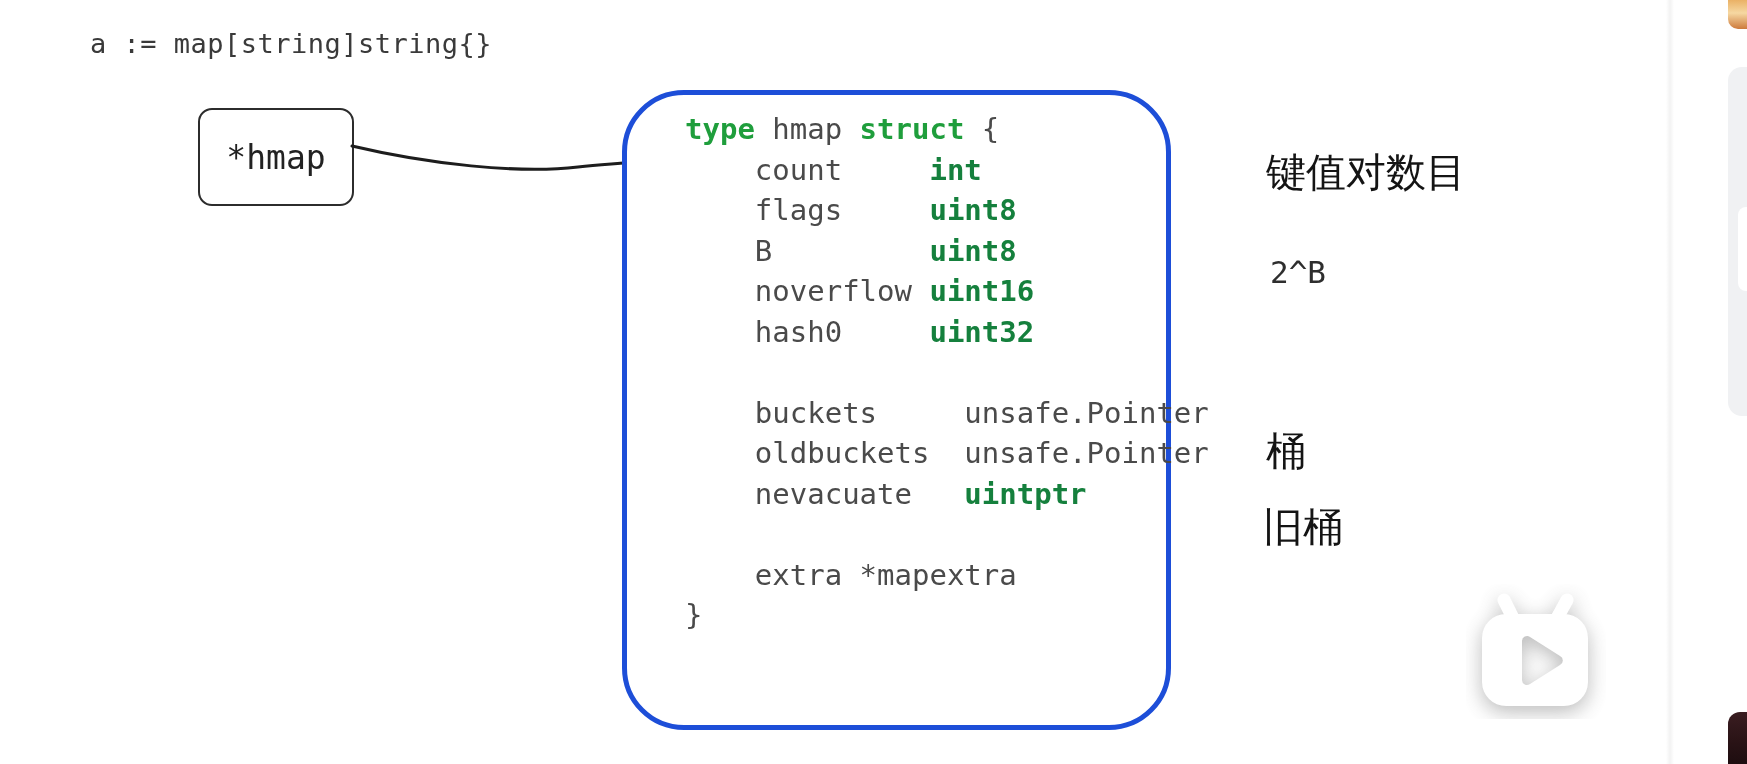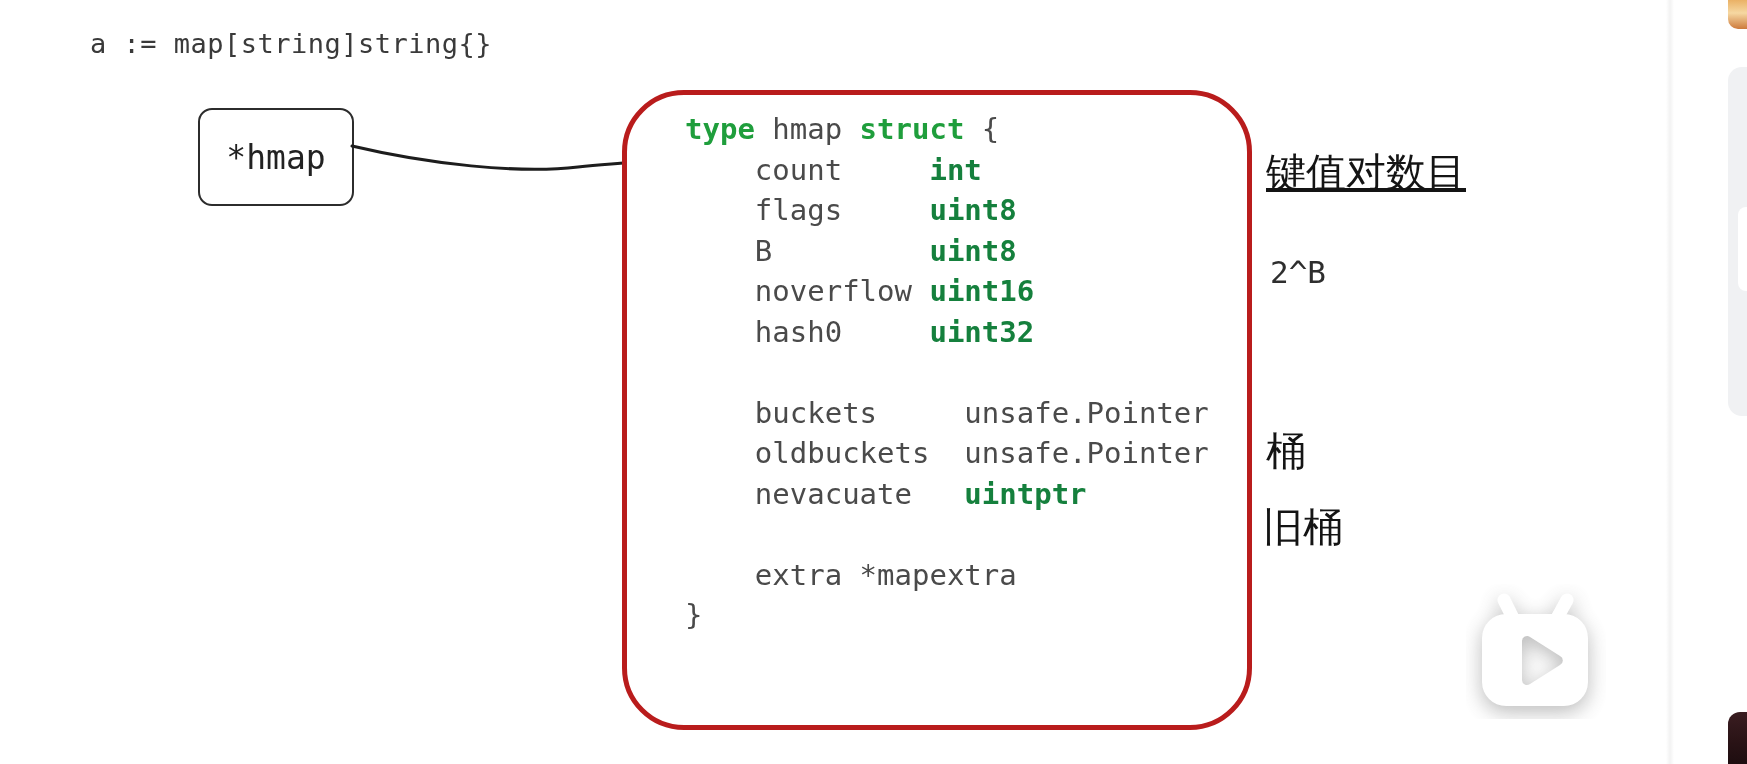--- a/index.html
+++ b/index.html
@@ -27,43 +27,43 @@
   .pointer-box span {
     font-family:"DejaVu Sans Mono","Liberation Mono",monospace;
     font-size:33px; color:#222222;
   }
 
   
   .arrow-svg { position:absolute; left:348px; top:122px; }
 
   
   .struct-box {
-    position:absolute; left:622px; top:90px; width:630px; height:640px;
-    border:5px solid #b91c1c; border-radius:62px; background:#ffffff;
+    position:absolute; left:622px; top:90px; width:549px; height:640px;
+    border:5px solid #1d4ed8; border-radius:62px; background:#ffffff;
   }
   .code {
     position:absolute; left:58px; top:14px;
     font-family:"DejaVu Sans Mono","Liberation Mono",monospace;
     font-size:29px; line-height:40.5px; white-space:pre; color:#4a4a4a;
   }
   .code .seg-kw { color:#1f9e3c; font-weight:bold; }
   .code .seg-ty { color:#15803d; font-weight:bold; }
   .code .seg-pl { color:#4a4a4a; }
 
   
   .annotation {
     position:absolute; color:#141414; white-space:nowrap;
     font-family:"DejaVu Serif","Liberation Serif",serif;
     font-size:40px; line-height:44px;
   }
   .annotation.mono {
     font-family:"DejaVu Sans Mono","Liberation Mono",monospace;
     font-size:31px; color:#2e2e2e;text-align:right;
   }
-  .ann-count      { left:1266px; top:150px;text-decoration:underline; }
+  .ann-count      { left:1266px; top:150px; }
   .ann-b          { left:1270px; top:250px; }
   .ann-buckets    { left:1266px; top:429px; }
   .ann-oldbuckets { left:1263px; top:477px;margin-top:28px; }
   .ann-nevacuate  { left:1263px; top:526px; }
 
   
   .watermark { position:absolute; left:1466px; top:584px; }
 
   
   .player-edge {

